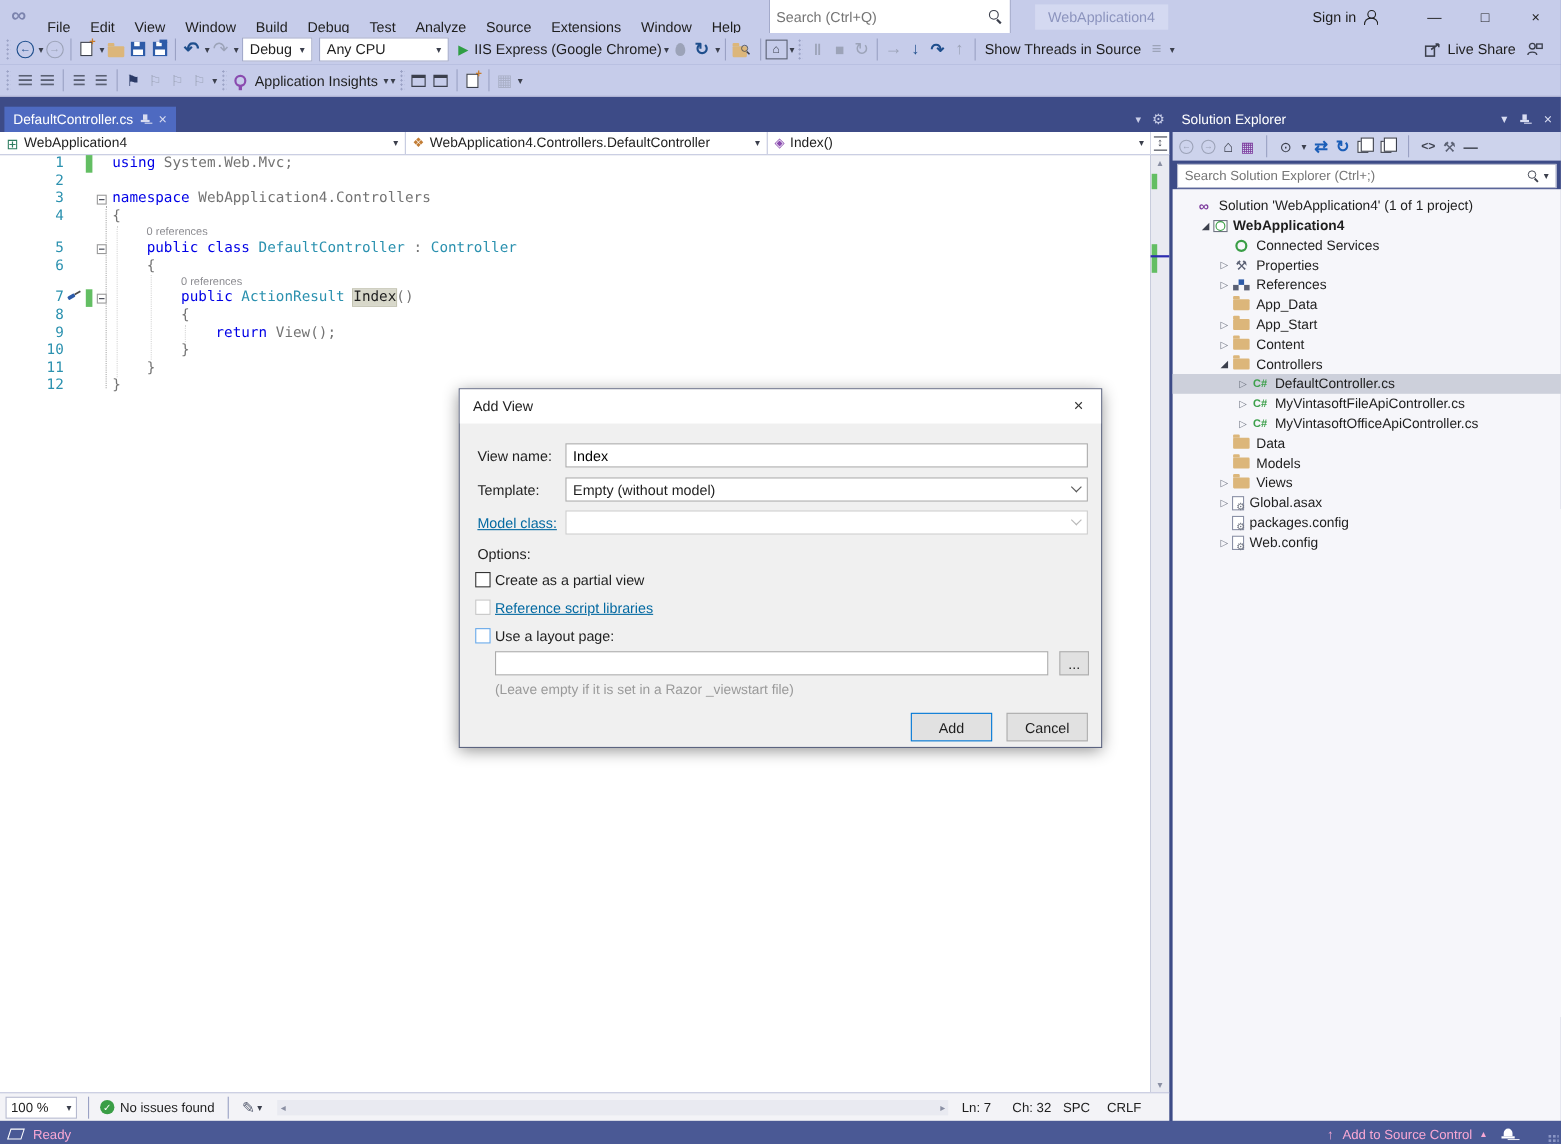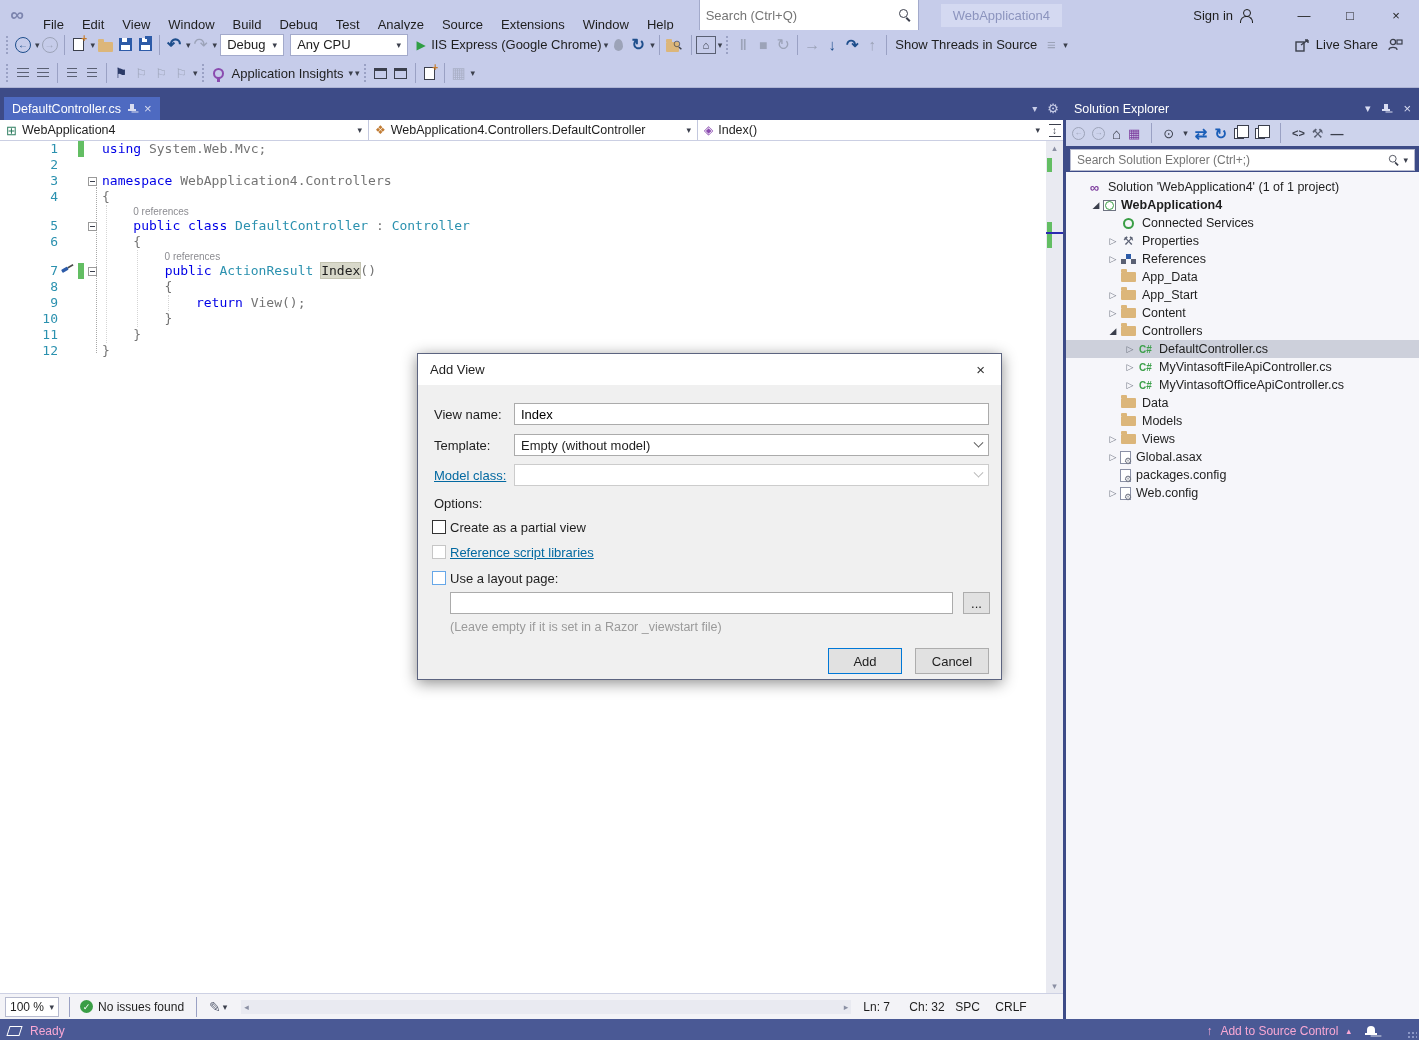--- a/index.html
+++ b/index.html
@@ -105,21 +105,21 @@
   .lens-text { font-family:"Liberation Sans",sans-serif; font-size:10px; color:#8C8C91; line-height:13px; }
   .outline-line { position:absolute; width:0; border-left:1px dotted #A8A8A8; z-index:1; }
   .guide { position:absolute; width:0; border-left:1px dotted #D5D5D5; }
 
   .vscroll { position:absolute; left:1046px; top:53px; width:17px; height:852px; background:#E9EAF1; }
   .vsarrow { position:absolute; left:0; width:17px; height:14px; display:flex; align-items:center; justify-content:center; color:#8A8FA3; font-size:9px; }
   .smark { position:absolute; left:1px; width:5px; background:#63BE63; }
   .scaret { position:absolute; left:0; width:17px; height:2px; background:#2B2BB0; }
 
   .edstatus { position:absolute; left:0; top:905px; width:1063px; height:26px; background:#F3F3F7; border-top:1px solid #CDD1E4; display:flex; align-items:center; font-size:12px; }
-  .zoombox { width:54px; height:20px; background:#fff; border:1px solid #B6BACF; display:flex; align-items:center; padding:0 4px; margin-left:5px; }
+  .zoombox { width:65px; height:20px; background:#fff; border:1px solid #B6BACF; display:flex; align-items:center; padding:0 4px; margin-left:5px; }
   .zoombox .zval { flex:1; }
   .issuecheck { width:13px; height:13px; border-radius:50%; background:#3A9E46; color:#fff; font-size:9px; display:inline-flex; align-items:center; justify-content:center; margin-right:5px; }
   .hscroll { position:relative; height:14px; background:#E9EAF1; flex:none; width:610px; margin-left:14px; display:flex; align-items:center; justify-content:space-between; color:#8A8FA3; font-size:9px; padding:0 3px;}
   .edpos { display:flex; gap:0; margin-left:12px; }
   .edpos span { width:46px; }
 
   
   .sepane { position:absolute; left:1066px; top:88px; width:353px; height:931px; }
   .sehead { position:absolute; left:0; top:9px; width:353px; height:23px; color:#FFF; display:flex; align-items:center; padding:0 8px; font-size:12.5px; }
   .sehead .hsp { flex:1; }

